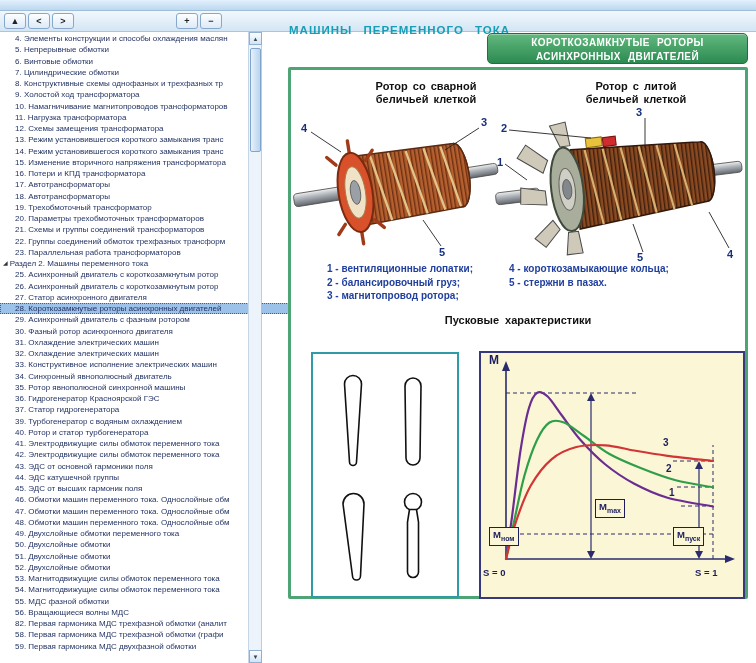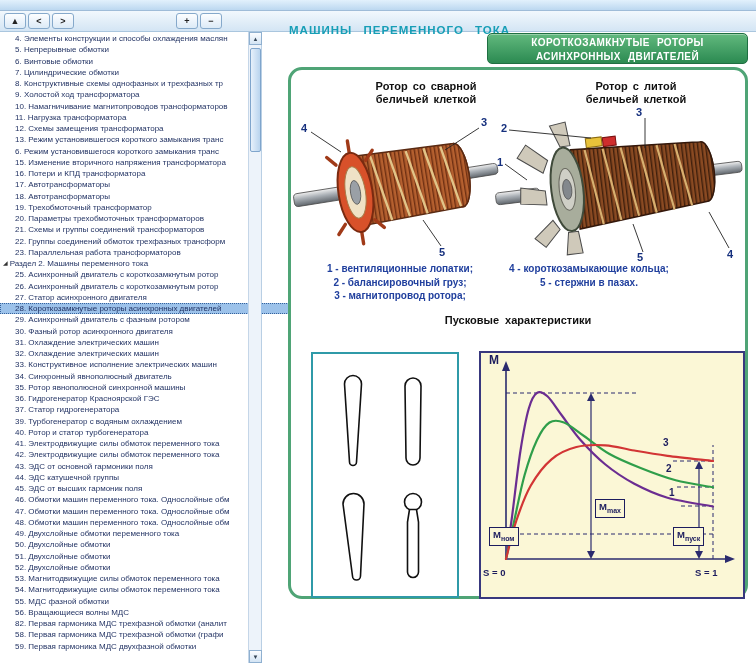--- a/index.html
+++ b/index.html
@@ -43,31 +43,31 @@
   .poster-category { position: absolute; left: 289px; top: 24px; font-size: 11.5px; font-weight: bold;
     color: #179eb6; letter-spacing: 1px; word-spacing: 7px; white-space: nowrap; }
   .poster-banner { position: absolute; left: 487px; top: 33px; width: 261px; height: 31px;
     background: linear-gradient(#62b97e, #2b8a51); border: 1px solid #1f6f42; border-radius: 5px;
     color: #fff; font-weight: bold; font-size: 10px; text-align: center; line-height: 14px;
     padding-top: 2px; letter-spacing: 0.4px; word-spacing: 4px;
     box-shadow: inset 0 1px 0 rgba(255,255,255,0.35); }
 
   
   .poster-card { position: absolute; left: 288px; top: 67px; width: 460px; height: 532px;
-    background: #fff; border: 3px solid #4fa476; border-radius: 14px; }
+    background: #fff; border: 3px solid #4fa476; border-radius: 2px; }
   .rotor-heading { position: absolute; text-align: center; font-weight: bold; font-size: 11px;
     line-height: 13px; color: #111; word-spacing: 2px; }
   #rh-left { left: 40px; top: 10px; width: 190px; }
   #rh-right { left: 250px; top: 10px; width: 190px; }
   .rotor-svg { position: absolute; }
   #rotor-left-svg { left: 0px; top: 38px; }
   #rotor-right-svg { left: 202px; top: 34px; }
 
   .legend-col { position: absolute; font-size: 10px; font-weight: bold; color: #21409e;
-    line-height: 13.5px; white-space: nowrap; text-align: center; }
+    line-height: 13.5px; white-space: nowrap; }
   #legend-col1 { left: 36px; top: 192px; }
   #legend-col2 { left: 218px; top: 192px; }
 
   .section-heading { position: absolute; left: 0; top: 243px; width: 100%; text-align: center;
     font-weight: bold; font-size: 11px; line-height: 14px; color: #111; word-spacing: 3px; }
 
   .slots-box { position: absolute; left: 20px; top: 282px; width: 148px; height: 246px;
     border: 2px solid #2f9aa8; background: #fff; }
 
   .chart-box { position: absolute; left: 188px; top: 281px; width: 266px; height: 248px;
@@ -118,21 +118,21 @@
       <div class="sb-item"><span>4. Элементы конструкции и способы охлаждения маслян</span></div>
       <div class="sb-item"><span>5. Непрерывные обмотки</span></div>
       <div class="sb-item"><span>6. Винтовые обмотки</span></div>
       <div class="sb-item"><span>7. Цилиндрические обмотки</span></div>
       <div class="sb-item"><span>8. Конструктивные схемы однофазных и трехфазных тр</span></div>
       <div class="sb-item"><span>9. Холостой ход трансформатора</span></div>
       <div class="sb-item"><span>10. Намагничивание магнитопроводов трансформаторов</span></div>
       <div class="sb-item"><span>11. Нагрузка трансформатора</span></div>
       <div class="sb-item"><span>12. Схемы замещения трансформатора</span></div>
       <div class="sb-item"><span>13. Режим установившегося короткого замыкания транс</span></div>
-      <div class="sb-item"><span>6. Режим установившегося короткого замыкания транс</span></div>
+      <div class="sb-item"><span>14. Режим установившегося короткого замыкания транс</span></div>
       <div class="sb-item"><span>15. Изменение вторичного напряжения трансформатора</span></div>
       <div class="sb-item"><span>16. Потери и КПД трансформатора</span></div>
       <div class="sb-item"><span>17. Автотрансформаторы</span></div>
       <div class="sb-item"><span>18. Автотрансформаторы</span></div>
       <div class="sb-item"><span>19. Трехобмоточный трансформатор</span></div>
       <div class="sb-item"><span>20. Параметры трехобмоточных трансформаторов</span></div>
       <div class="sb-item"><span>21. Схемы и группы соединений трансформаторов</span></div>
       <div class="sb-item"><span>22. Группы соединений обмоток трехфазных трансформ</span></div>
       <div class="sb-item"><span>23. Параллельная работа трансформаторов</span></div>
       <div class="sb-item sb-section"><span class="tree-icon">◢</span><span>Раздел 2. Машины переменного тока</span></div>

